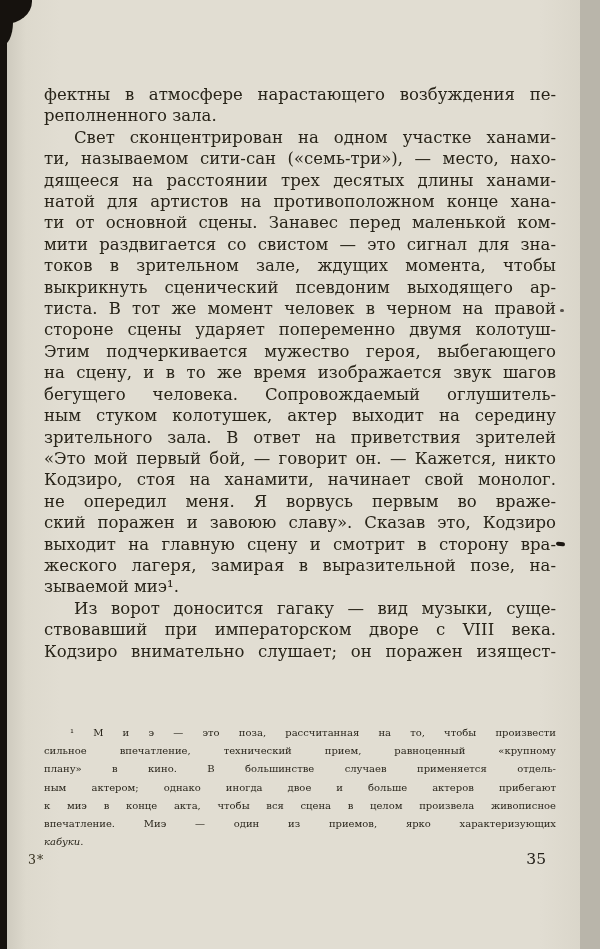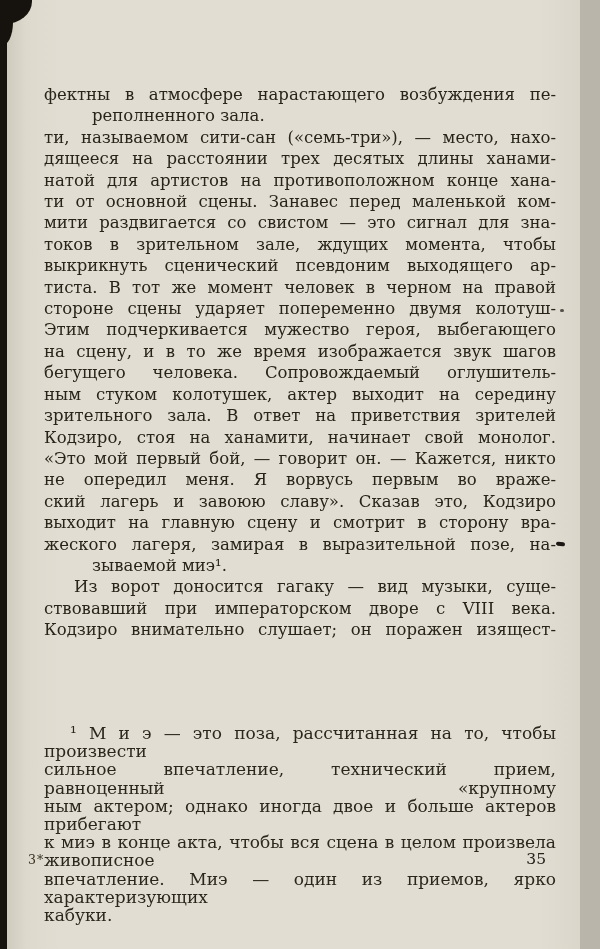--- a/index.html
+++ b/index.html
@@ -35,32 +35,32 @@
   .text-block{
     position:absolute;left:44px;top:84px;width:512px;
   }
   .line{
     font-size:16.5px;line-height:21.4px;
     text-align:justify;text-align-last:justify;
     white-space:normal;
     color:#282419;
   }
   .line.indent{text-indent:30px;}
-  .line.para-end{text-align-last:left;margin-left:48px;}
+  .line.para-end{text-align-last:left;}
   .footnote-block{
     position:absolute;left:44px;top:724px;width:512px;
   }
   .fn-line{
-    font-size:17px;line-height:18.2px;
+    font-size:10px;line-height:18.2px;
     text-align:justify;text-align-last:justify;
     color:#2b271e;
     color:#2b271d;
   }
   .fn-line.indent{text-indent:26px;}
-  .fn-line.para-end{text-align-last:left;}
+  .fn-line.para-end{text-align-last:left;font-style:italic;}
   .bottom-row{
     position:absolute;left:28px;top:850px;width:524px;
     display:flex;justify-content:space-between;align-items:baseline;
   }
   .signature-mark{
     font-size:12.5px;color:#35301f;letter-spacing:1px;
   }
   .page-number{
     font-size:15.5px;font-weight:normal;color:#24201a;
     padding-right:6px;
@@ -72,49 +72,51 @@
 <div class="page">
   <div class="edge-left"></div>
   <div class="corner-mark"></div>
   <div class="corner-mark2"></div>
   <div class="speck speck-a"></div>
   <div class="speck speck-b"></div>
 
   <div class="text-block">
       <div class="line">фектны в атмосфере нарастающего возбуждения пе-</div>
       <div class="line para-end">реполненного зала.</div>
+      <div class="line indent">Свет сконцентрирован на одном участке ханами-</div>
       <div class="line">ти, называемом сити-сан («семь-три»), — место, нахо-</div>
       <div class="line">дящееся на расстоянии трех десятых длины ханами-</div>
       <div class="line">натой для артистов на противоположном конце хана-</div>
       <div class="line">ти от основной сцены. Занавес перед маленькой ком-</div>
       <div class="line">мити раздвигается со свистом — это сигнал для зна-</div>
       <div class="line">токов в зрительном зале, ждущих момента, чтобы</div>
       <div class="line">выкрикнуть сценический псевдоним выходящего ар-</div>
       <div class="line">тиста. В тот же момент человек в черном на правой</div>
       <div class="line">стороне сцены ударяет попеременно двумя колотуш-</div>
       <div class="line">Этим подчеркивается мужество героя, выбегающего</div>
       <div class="line">на сцену, и в то же время изображается звук шагов</div>
       <div class="line">бегущего человека. Сопровождаемый оглушитель-</div>
       <div class="line">ным стуком колотушек, актер выходит на середину</div>
       <div class="line">зрительного зала. В ответ на приветствия зрителей</div>
+      <div class="line">«Это мой первый бой, — говорит он. — Кажется, никто</div>
       <div class="line">Кодзиро, стоя на ханамити, начинает свой монолог.</div>
-      <div class="line">«Это мой первый бой, — говорит он. — Кажется, никто</div>
       <div class="line">не опередил меня. Я ворвусь первым во враже-</div>
-      <div class="line">ский лагерь и завоюю славу». Сказав это, Кодзиро</div>
+      <div class="line">ский поражен и завоюю славу». Сказав это, Кодзиро</div>
       <div class="line">выходит на главную сцену и смотрит в сторону вра-</div>
       <div class="line">жеского лагеря, замирая в выразительной позе, на-</div>
       <div class="line para-end">зываемой миэ¹.</div>
       <div class="line indent">Из ворот доносится гагаку — вид музыки, суще-</div>
       <div class="line">ствовавший при императорском дворе с VIII века.</div>
       <div class="line">Кодзиро внимательно слушает; он поражен изящест-</div>
     </div>
 
   <div class="footnote-block">
       <div class="fn-line indent">¹ М и э — это поза, рассчитанная на то, чтобы произвести</div>
       <div class="fn-line">сильное впечатление, технический прием, равноценный «крупному</div>
+      <div class="fn-line">плану» в кино. В большинстве случаев применяется отдель-</div>
       <div class="fn-line">ным актером; однако иногда двое и больше актеров прибегают</div>
       <div class="fn-line">к миэ в конце акта, чтобы вся сцена в целом произвела живописное</div>
       <div class="fn-line">впечатление. Миэ — один из приемов, ярко характеризующих</div>
       <div class="fn-line para-end">кабуки.</div>
     </div>
 
   <div class="bottom-row">
     <span class="signature-mark">3*</span>
     <span class="page-number">35</span>
   </div>

